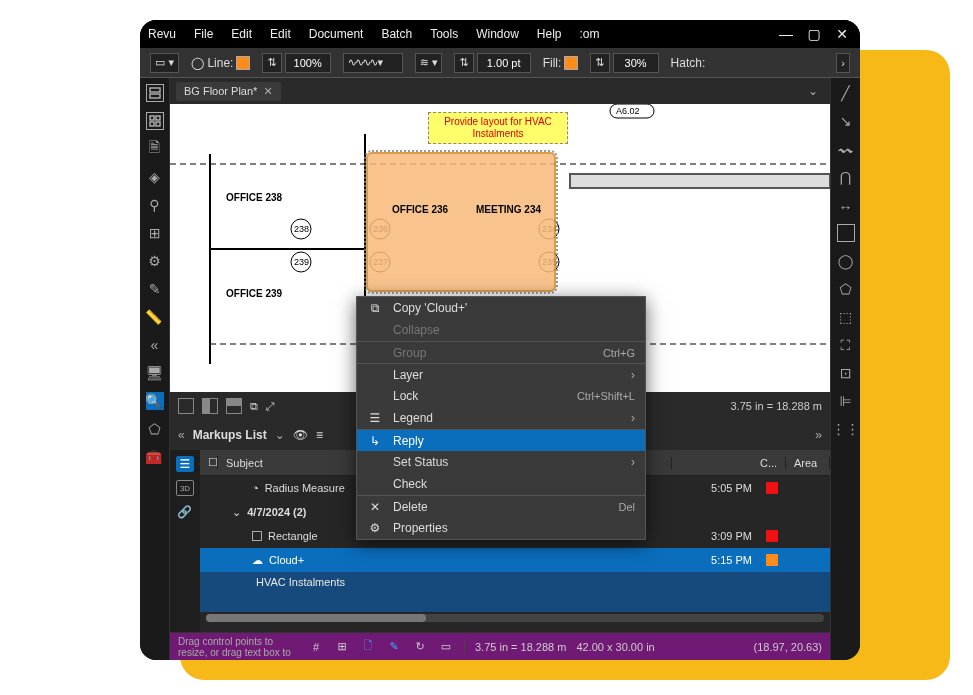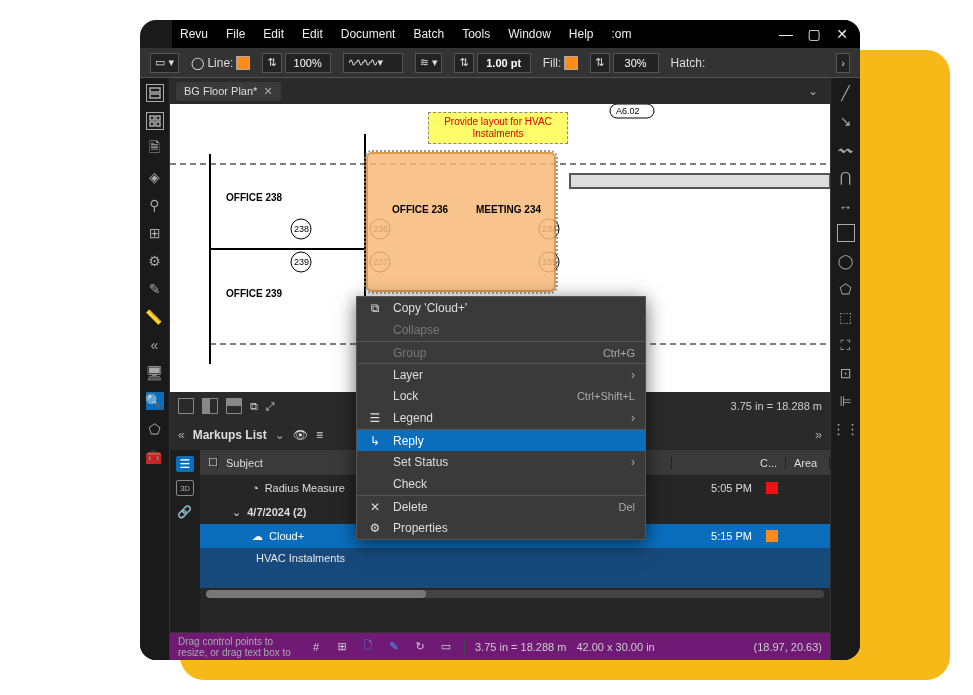--- a/index.html
+++ b/index.html
@@ -1,19 +1,19 @@
 <!DOCTYPE html>
 <html><head>
 <meta charset="utf-8">
 <style>
 * { box-sizing: border-box; margin: 0; padding: 0; font-family: "Segoe UI", Arial, sans-serif; }
 body { background: #fff; width: 973px; height: 695px; position: relative; overflow: hidden; }
 .yellow-bg { position: absolute; top: 50px; left: 180px; width: 770px; height: 630px; background: #f7b917; border-radius: 24px; }
 .app-window { position: absolute; top: 20px; left: 140px; width: 720px; height: 640px; background: #1a1a1a; border-radius: 16px; overflow: hidden; display: flex; flex-direction: column; color: #ddd; font-size: 12px; }
-.titlebar { height: 28px; background: #000; display: flex; align-items: center; padding: 0 8px; gap: 18px; color: #eee; margin-left: 32px; }
+.titlebar { height: 28px; background: #000; display: flex; align-items: center; padding: 0 8px; gap: 18px; color: #eee; }
 .titlebar .menus { display: flex; gap: 18px; }
 .titlebar .menus span { cursor: default; }
 .titlebar .spacer { flex: 1; }
 .titlebar .win-btns { display: flex; gap: 8px; align-items: center; }
 .titlebar .win-btns span { width: 20px; height: 20px; display: flex; align-items: center; justify-content: center; font-size: 14px; }
 .toolbar { height: 30px; background: #333; display: flex; align-items: center; padding: 0 6px; gap: 4px; border-bottom: 1px solid #555; }
 .tb-group { display: flex; align-items: center; gap: 3px; padding: 0 4px; }
 .tb-swatch { width: 14px; height: 14px; background: #ff8c1a; border: 1px solid #aaa; }
 .tb-input { background: #222; color: #fff; border: 1px solid #555; height: 20px; width: 46px; text-align: center; font-size: 11px; }
 .tb-btn { height: 20px; padding: 0 4px; background: #222; border: 1px solid #555; color: #ddd; display: flex; align-items: center; font-size: 11px; }
@@ -118,21 +118,21 @@
       <input class="tb-input" value="100%" style="">
     </div>
     <div class="tb-group">
       <span class="tb-btn" style="width:60px;letter-spacing:-2px">∿∿∿∿ ▾</span>
     </div>
     <div class="tb-group">
       <span class="tb-btn">≋ ▾</span>
     </div>
     <div class="tb-group">
       <span class="tb-btn">⇅</span>
-      <input class="tb-input" style="width: 54px; font-weight: bold;" value="1.00 pt">
+      <input class="tb-input" style="width: 54px;" value="1.00 pt">
     </div>
     <div class="tb-group">
       <span>Fill:</span>
       <span class="tb-swatch"></span>
     </div>
     <div class="tb-group">
       <span class="tb-btn">⇅</span>
       <input class="tb-input" value="30%" style="">
     </div>
     <div class="tb-group">
@@ -262,20 +262,28 @@
                 <span>Radius Measure</span>
                 <span class="time">5:05 PM</span>
                 <span class="csw" style="background:#e11"></span>
                 <span style="width:40px"></span>
               </div>
               <div class="mp-row">
                 <span class="indent1"></span>
                 <span>⌄</span>
                 <b>4/7/2024 (2)</b>
               </div>
+              <div class="mp-row">
+                <span class="indent2"></span>
+                <span class="sq" style="border:1px solid #aaa"></span>
+                <span>Rectangle</span>
+                <span class="time">3:09 PM</span>
+                <span class="csw" style="background:#e11"></span>
+                <span style="width:40px"></span>
+              </div>
               <div class="mp-row sel">
                 <span class="indent2"></span>
                 <span>☁</span>
                 <span>Cloud+</span>
                 <span class="time">5:15 PM</span>
                 <span class="csw" style="background:#ff8c1a"></span>
                 <span style="width:40px"></span>
               </div>
               <div class="reply-row">
                 <span>HVAC Instalments</span>

